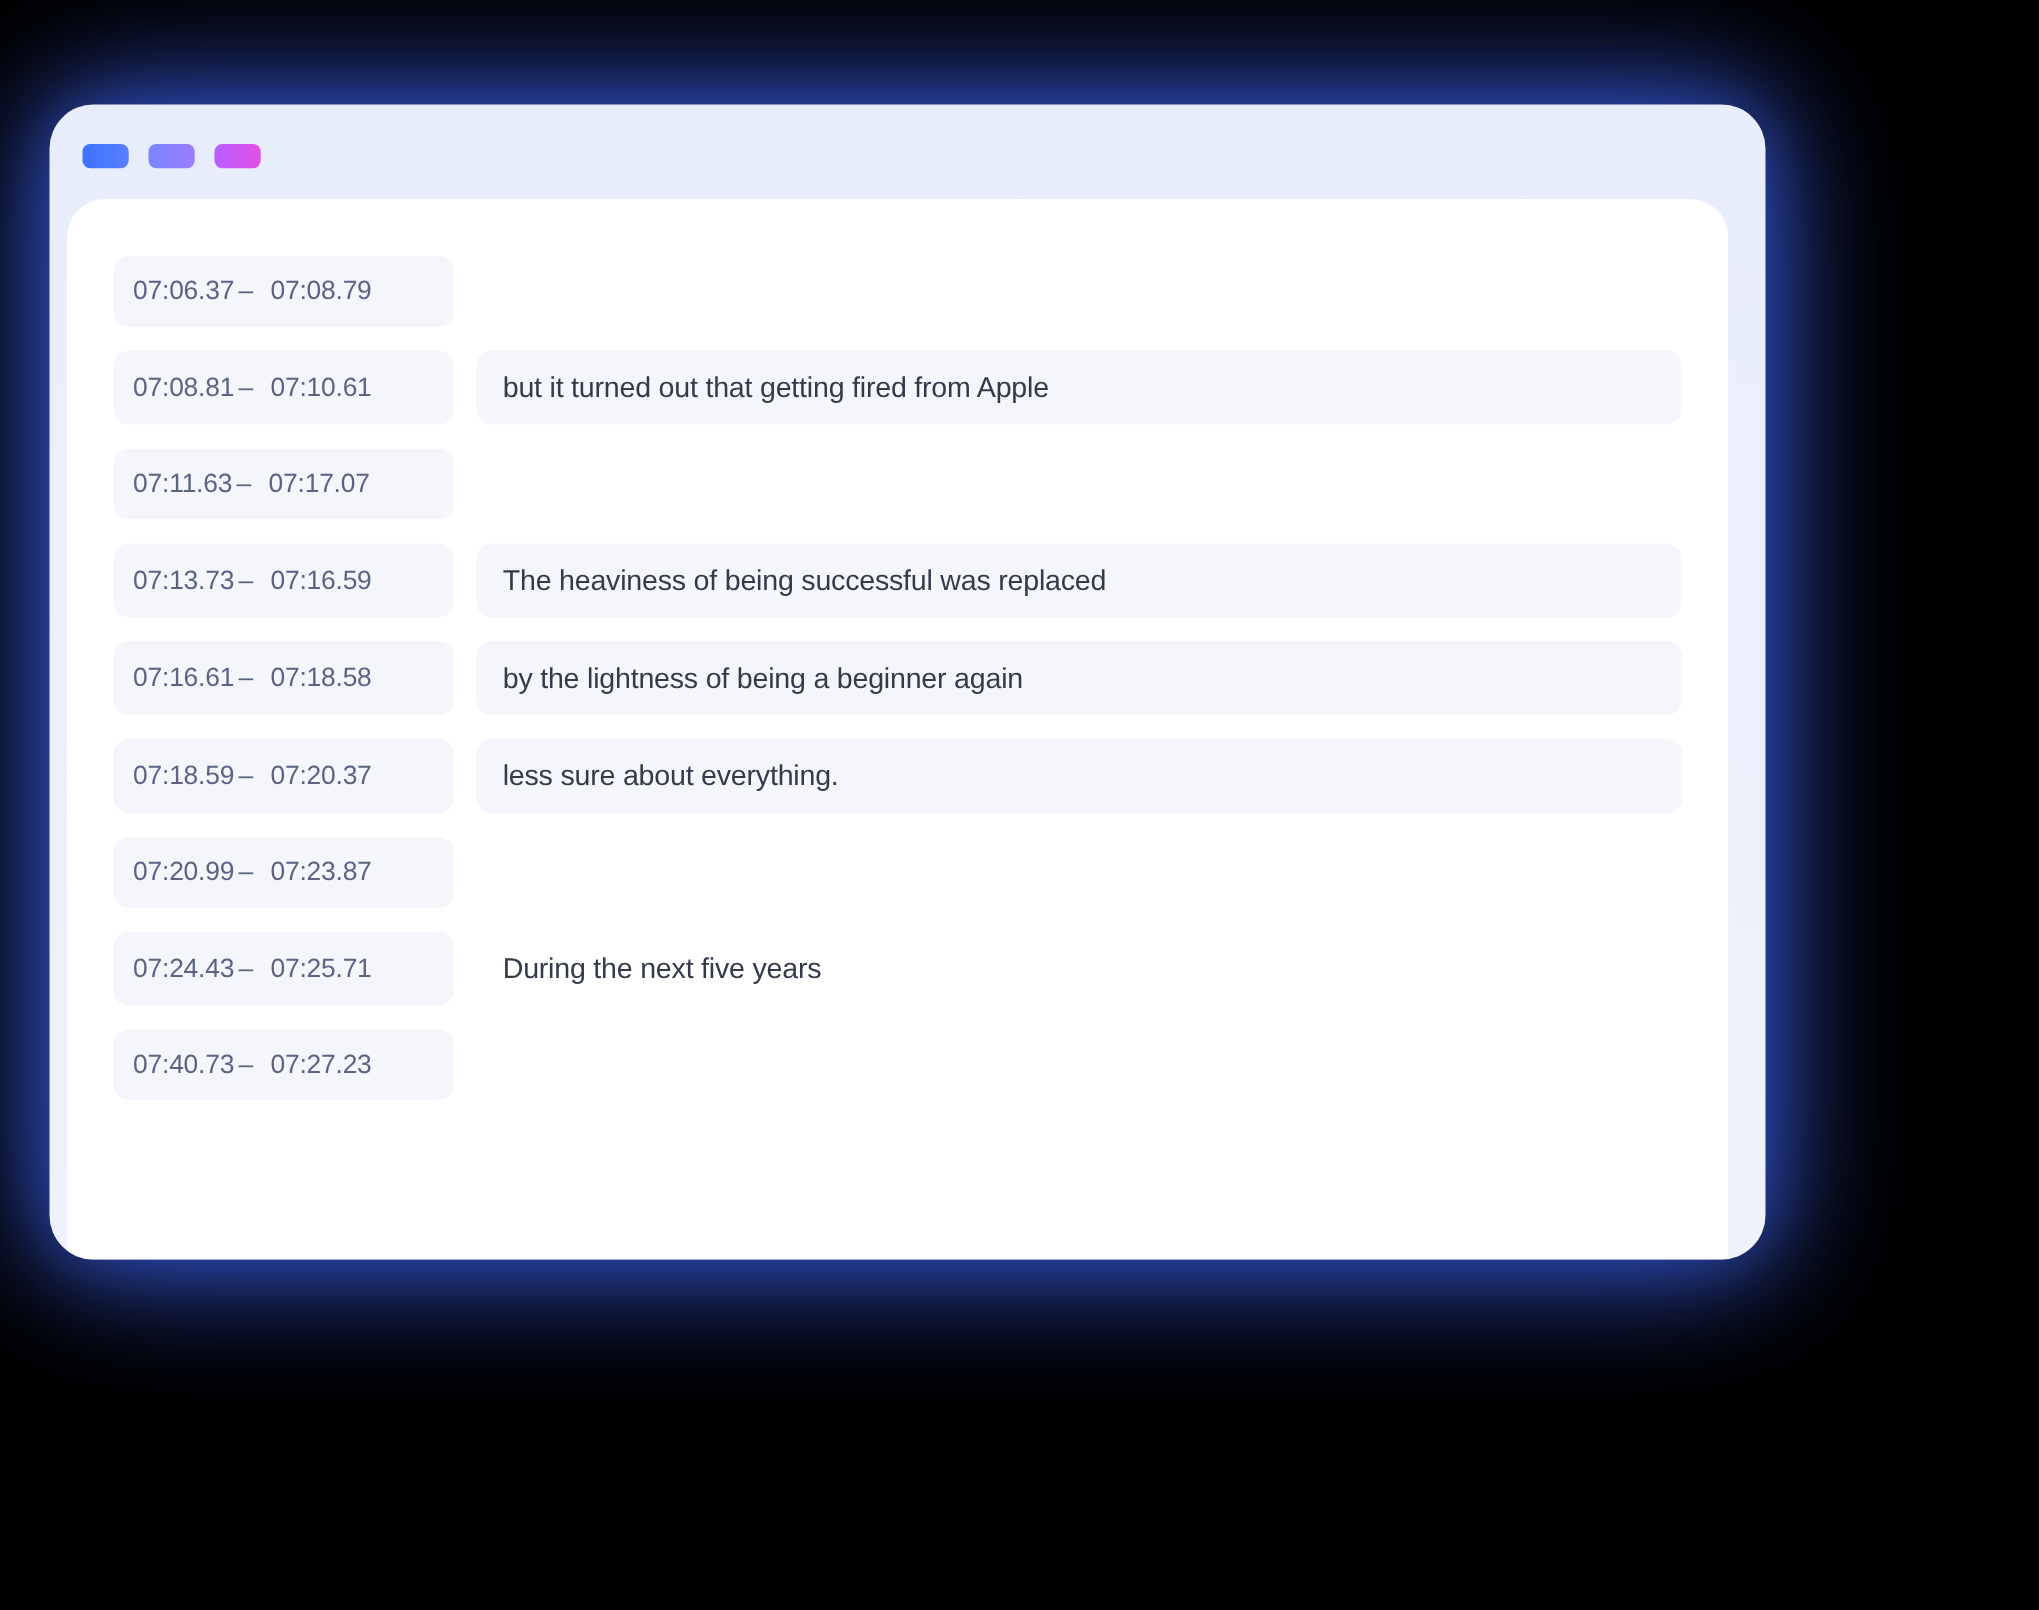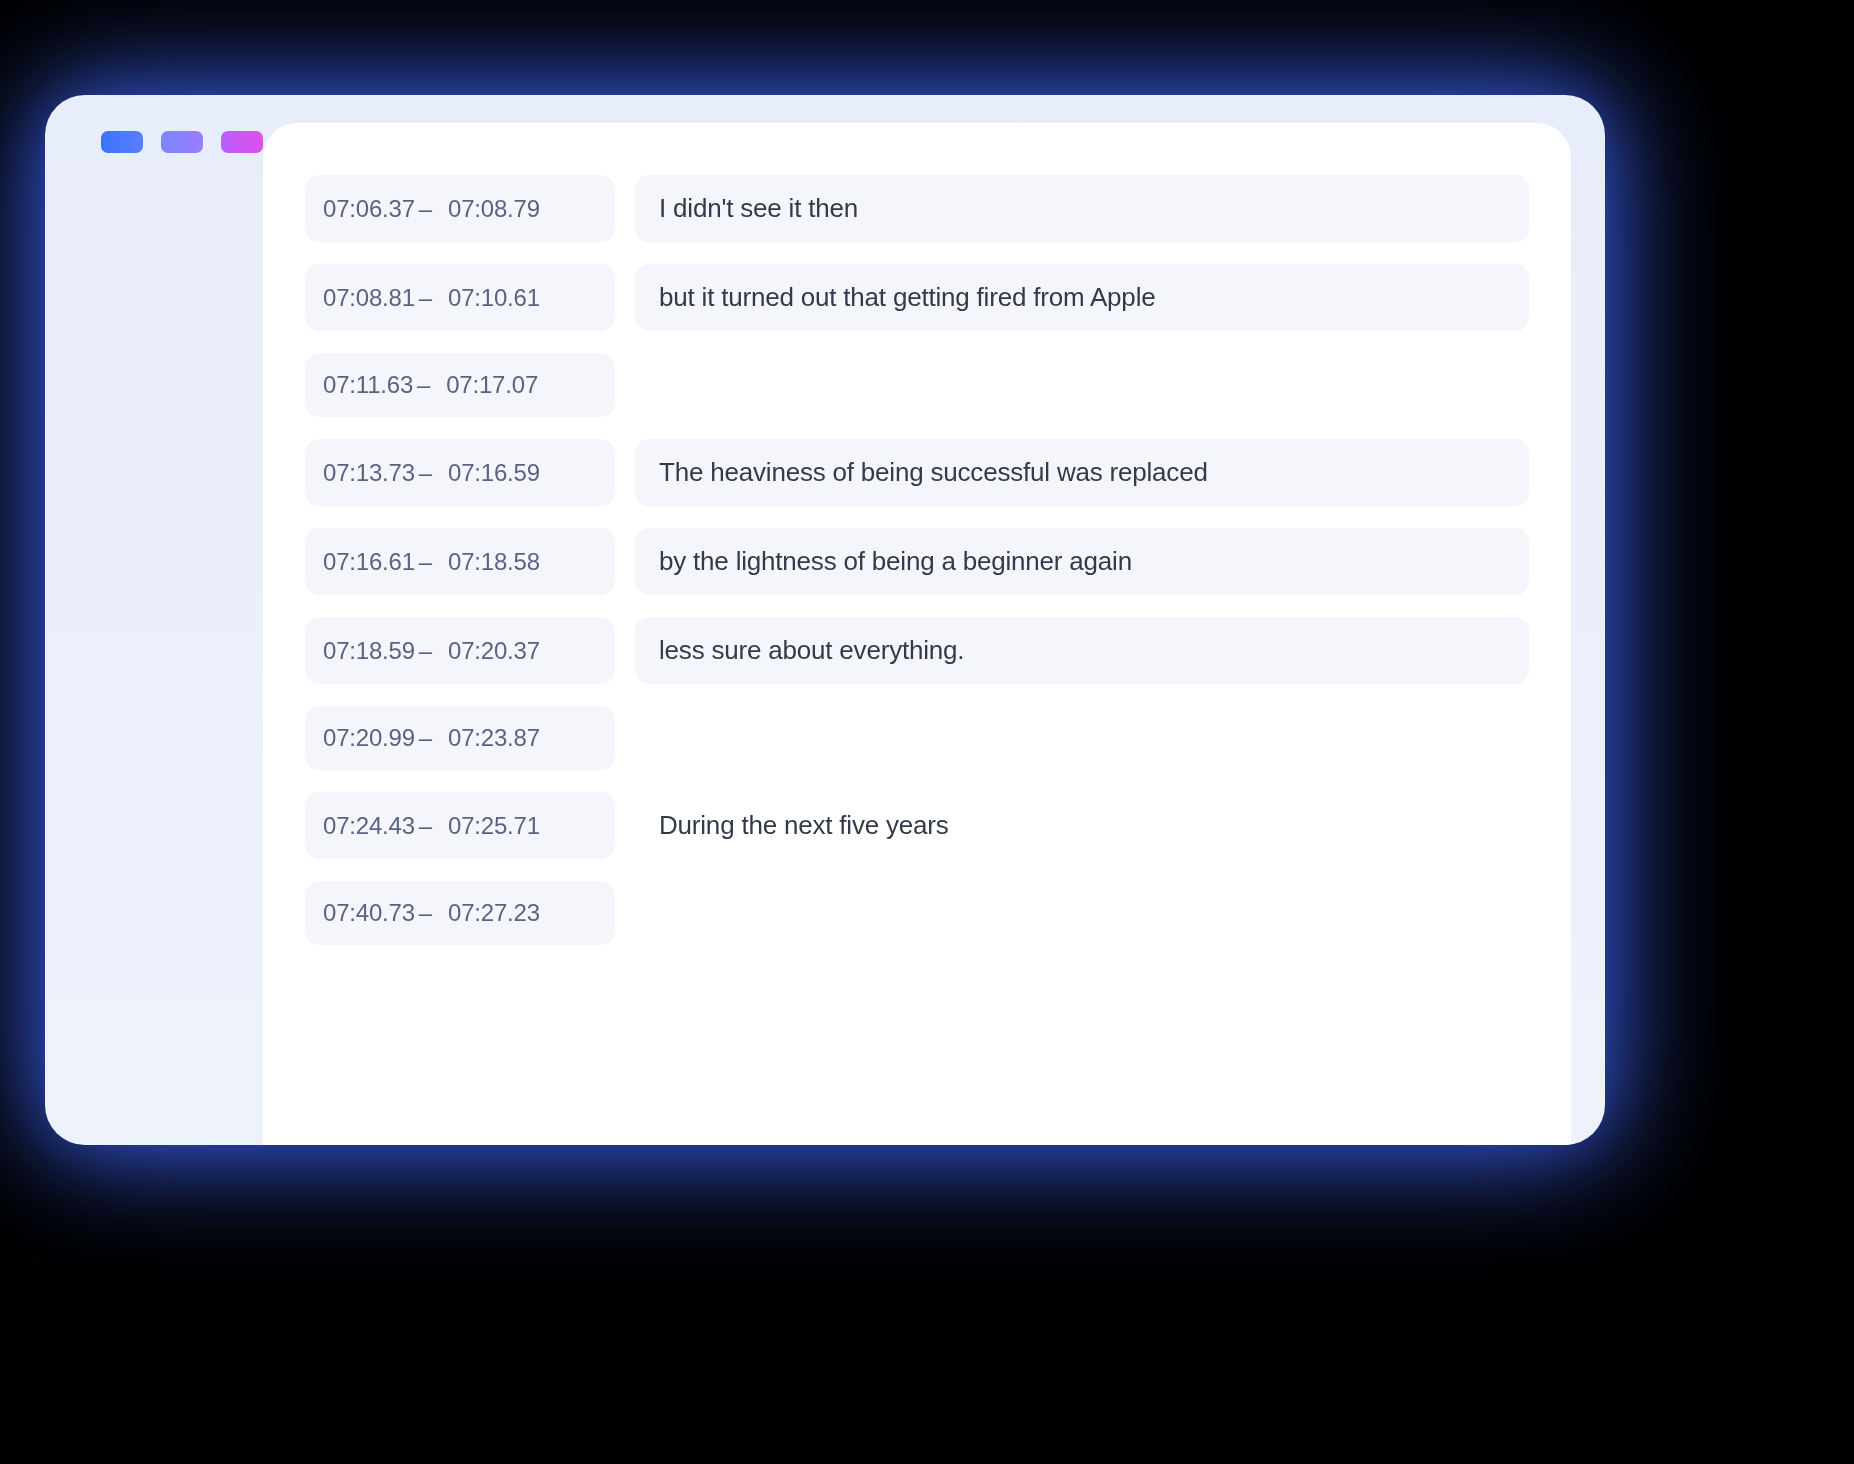--- a/index.html
+++ b/index.html
@@ -24,22 +24,23 @@
       width: 1560px;
       height: 1050px;
       filter: drop-shadow(0 0 60px rgba(60, 100, 255, 0.7)) drop-shadow(0 0 30px rgba(70, 110, 255, 0.5));
     }
 
     .window {
       width: 100%;
       height: 100%;
       background: linear-gradient(180deg, #e8edfb 0%, #eef2fb 100%);
       border-radius: 40px;
-      padding: 28px 34px 0 42px;
-      display: flex;
+      padding: 28px 34px 0 16px;
+      display: flex;
+      flex-direction: column;
       overflow: hidden;
     }
 
     .window-dots {
       display: flex;
       gap: 18px;
       padding: 8px 0 28px 14px;
     }
 
     .dot {
@@ -133,23 +134,20 @@
     </div>
 
     <div class="content-panel">
 
       <div class="transcript-row">
         <div class="timestamp-cell">
           <span class="ts-start">07:06.37</span>
           <span class="ts-dash">–</span>
           <span class="ts-end">07:08.79</span>
         </div>
-        <div class="text-cell">
-          <span>I didn't see it then</span>
-        </div>
       </div>
 
       <div class="transcript-row">
         <div class="timestamp-cell">
           <span class="ts-start">07:08.81</span>
           <span class="ts-dash">–</span>
           <span class="ts-end">07:10.61</span>
         </div>
         <div class="text-cell">
           <span>but it turned out that getting fired from Apple</span>

